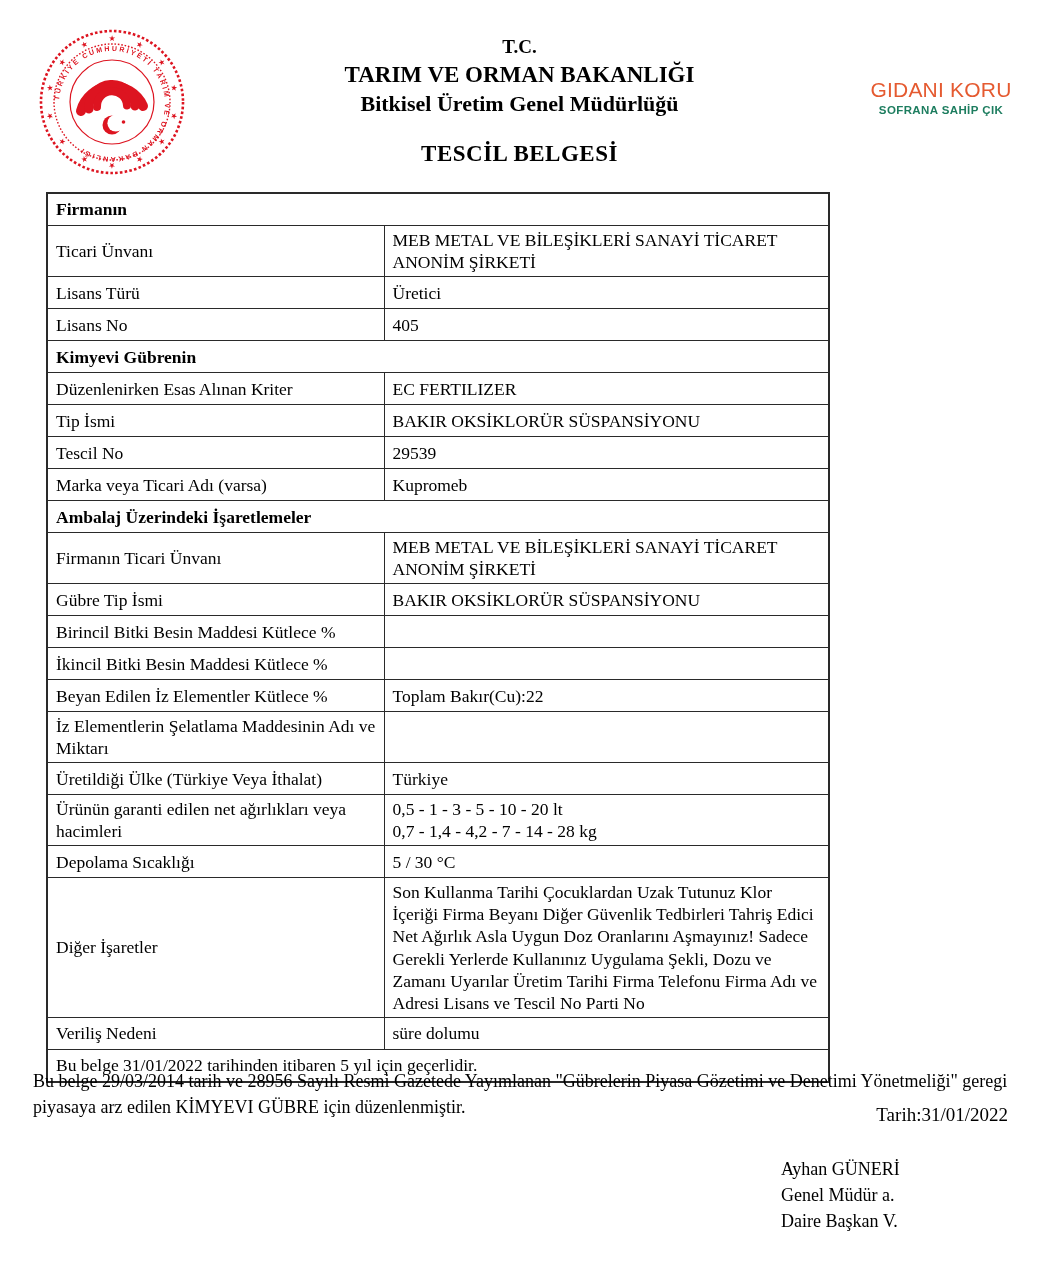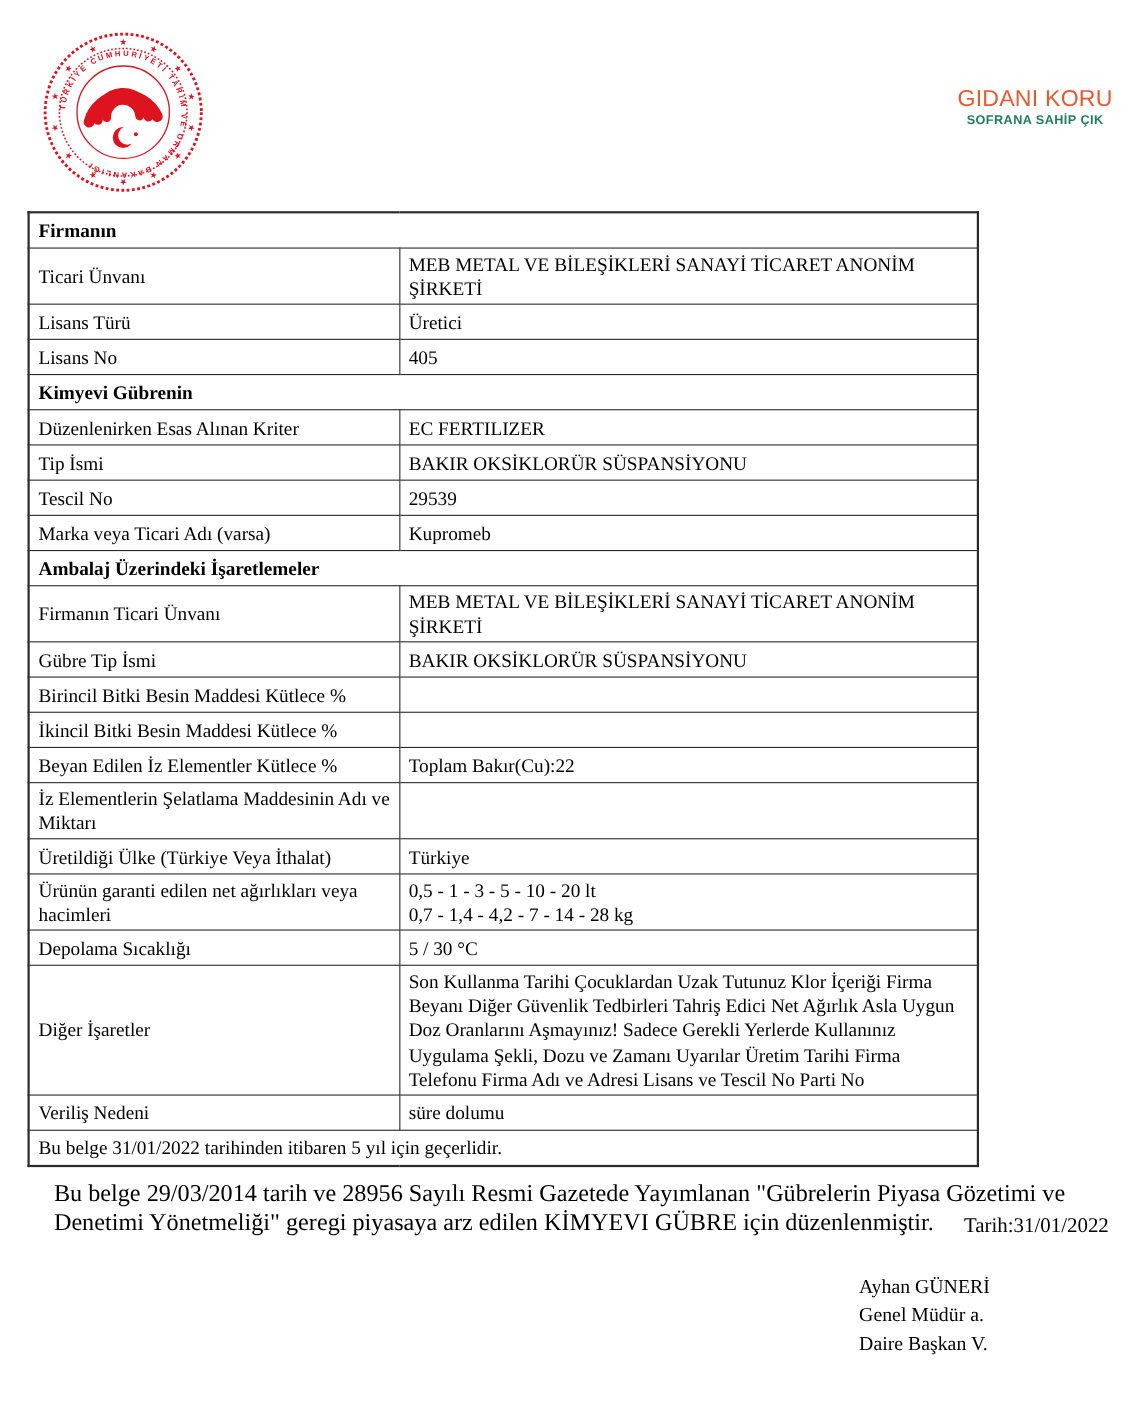--- a/index.html
+++ b/index.html
@@ -24,40 +24,40 @@
   .seal{position:absolute;left:36px;top:26px;width:152px;height:152px;}
   .brand{
     position:absolute; right:23px; top:78px; width:150px;
     text-align:center;
     font-family:"Liberation Sans","DejaVu Sans",sans-serif;
   }
   .brand-line1{font-size:21px;font-weight:normal;color:#e55a30;letter-spacing:.2px;white-space:nowrap;}
   .brand-line2{font-size:11.5px;font-weight:bold;color:#1d7d5f;letter-spacing:.4px;margin-top:2px;white-space:nowrap;}
   
   table.cert{
-    position:absolute; left:25px; top:192px; width:865px;
+    position:absolute; left:46px; top:192px; width:784px;
     border-collapse:collapse;
     border:2px solid #2a2a2a;
     font-size:17.5px;
     table-layout:fixed;
   }
   table.cert td{
     border:1px solid #2a2a2a;
     padding:3px 8px;
     height:25px;
     line-height:1.26;
     vertical-align:middle;
     overflow:hidden;
   }
   td.section-cell{font-weight:bold;}
   td.full-cell{height:20px;}
   
   .regulation{
     position:absolute; left:33px; top:1050px; width:976px;
-    font-size:22px; line-height:26px;margin-left:16px;
+    font-size:18px; line-height:26px;
   }
   .date-line{
     position:absolute; right:31px; top:1104px;
     font-size:19px;
   }
   .signature{
     position:absolute; left:781px; top:1156px;
     font-size:18px; line-height:26px;
   }
 </style>
@@ -99,20 +99,26 @@
         <path d="M 61 81 A 14 14 0 0 1 91 79.5" stroke-width="8"></path>
       </g>
       <g>
         <circle cx="76" cy="99" r="9.5"></circle>
         <circle cx="79.8" cy="97.2" r="8.4" fill="#ffffff"></circle>
         <circle cx="87.5" cy="96" r="1.8"></circle>
       </g>
     </g>
   </svg>
 
+  <div class="titles">
+    <div class="tc">T.C.</div>
+    <div class="ministry">TARIM VE ORMAN BAKANLIĞI</div>
+    <div class="department">Bitkisel Üretim Genel Müdürlüğü</div>
+    <div class="doc-title">TESCİL BELGESİ</div>
+  </div>
 
   <div class="brand">
     <div class="brand-line1">GIDANI KORU</div>
     <div class="brand-line2">SOFRANA SAHİP ÇIK</div>
   </div>
 
   <table class="cert">
     <colgroup>
       <col style="width:337px">
       <col>

